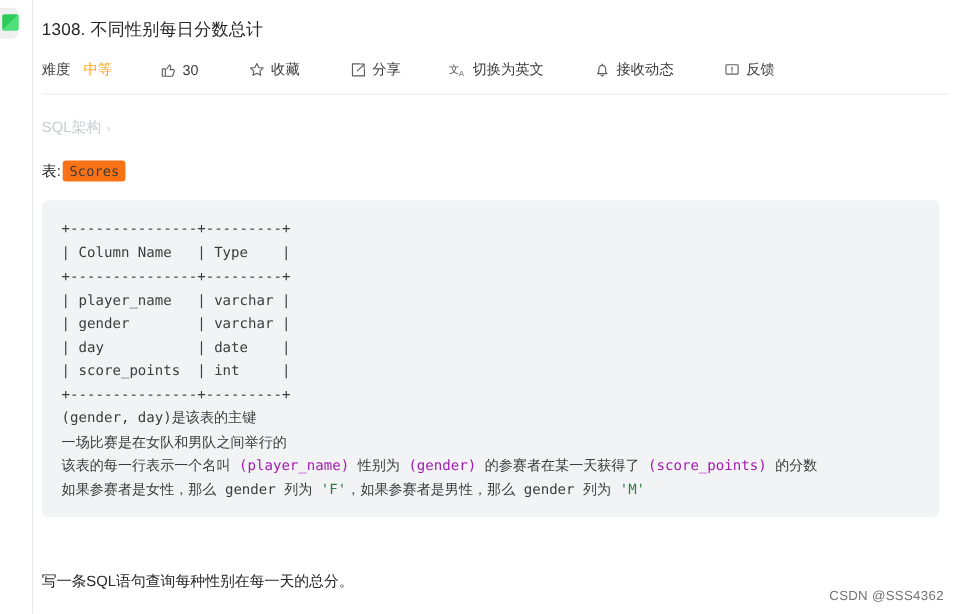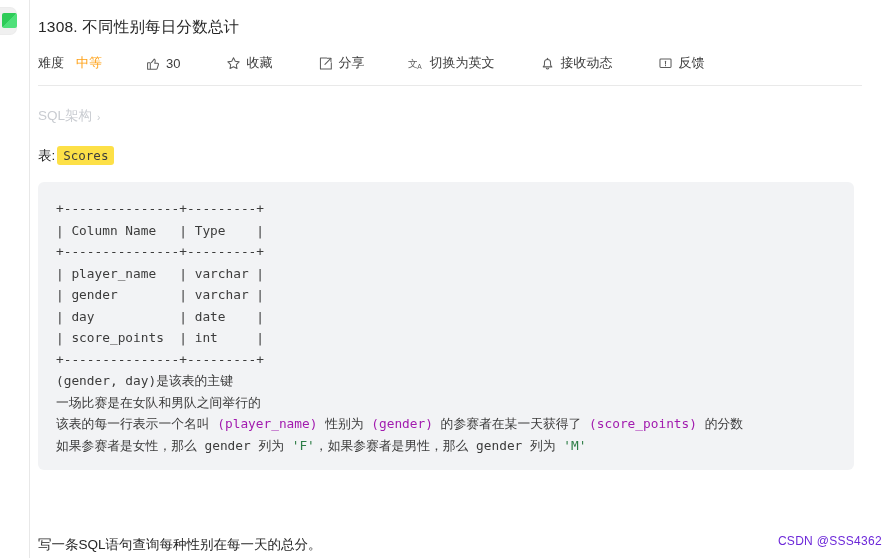--- a/index.html
+++ b/index.html
@@ -127,21 +127,21 @@
     margin-top: 21px;
     padding-left: 8px;
     font-size: 13.5px;
     color: #262626;
     display: flex;
     align-items: baseline;
     gap: 0px;
   }
   .code-chip {
     font-family: "DejaVu Sans Mono", "Liberation Mono", monospace;
-    background: #fde047;
+    background: #f97316;
     border-radius: 3px;
     padding: 2px 6px;
     font-size: 12.5px;
     color: #3c3c3c;
     margin: 0 2px;
   }
 
   
   #code-block {
     margin-top: 17px;
@@ -159,34 +159,34 @@
     line-height: 21.5px;
     color: #3c3c3c;
     white-space: pre;
     overflow: hidden;
   }
   .tok-kw   { color: #a21caf; }
   .tok-str  { color: #2d7d46; }
 
   
   #para-1 {
-    margin-top: 64px;
+    margin-top: 48px;
     padding-left: 8px;
     font-size: 13.5px;
     color: #262626;
     line-height: 22px;
   }
 
   
   #watermark {
     position: absolute;
-    right: 2px;
+    right: 26px;
     bottom: 10px;
     font-size: 12px;
-    color: #6d28d9;
+    color: #737373;
     letter-spacing: 0.3px;
     user-select: none;
   }
 </style>
 </head>
 <body>
 
 <div id="left-rail">
   <div id="rail-app-icon">
     <div class="glyph"></div>

